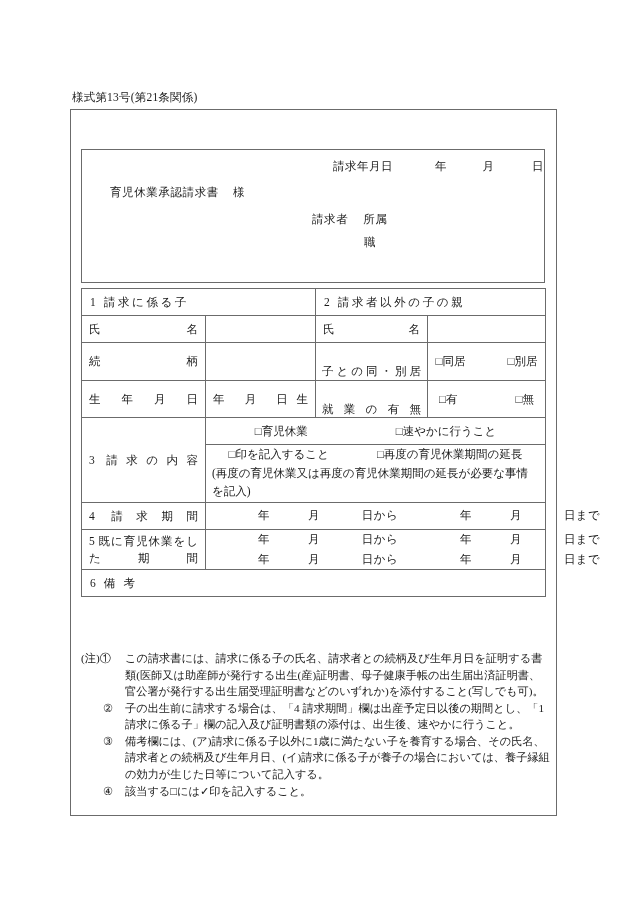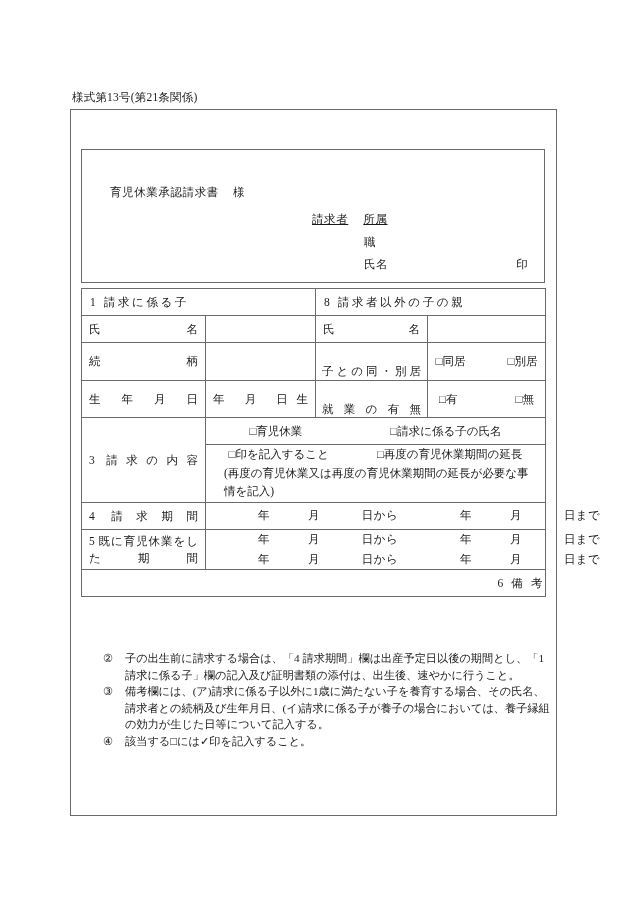--- a/index.html
+++ b/index.html
@@ -86,21 +86,20 @@
   }
   .hdr-addressee .sama { margin-left: 14px; }
 
   .hdr-claimant {
     position: absolute;
     left: 230px;
     top: 62px;
     font-size: 11.5px;
     white-space: nowrap;
     letter-spacing: 0.6px;
-    text-decoration: underline;
   }
   .hdr-claimant .f1 { margin-left: 15px; }
 
   .hdr-post {
     position: absolute;
     left: 282px;
     top: 85px;
     font-size: 11.5px;
     letter-spacing: 0.6px;
   }
@@ -176,41 +175,40 @@
   }
   .chk { letter-spacing: 0px; }
   .gap-a { display: inline-block; width: 58px; }
   .gap-b { display: inline-block; width: 42px; }
 
   .note-inline {
     display: block;
     padding: 1px 6px 2px 6px;
     line-height: 1.5;
     letter-spacing: 0px;
-    margin-left: 12px;
   }
 
   
   .daterange {
     display: block;
     white-space: nowrap;
     padding: 1px 0;
     line-height: 1.55;
     letter-spacing: 0.4px;
   }
   .daterange .s0 { display: inline-block; width: 52px; }
   .daterange .s1 { display: inline-block; width: 38px; }
   .daterange .s2 { display: inline-block; width: 42px; }
   .daterange .s3 { display: inline-block; width: 62px; }
   .daterange .s4 { display: inline-block; width: 38px; }
   .daterange .s5 { display: inline-block; width: 42px; }
 
   .tall-3 { height: 104px; }
   .tall-5 { height: 72px; }
-  .row-remarks { height: 30px; text-align: right; }
+  .row-remarks { height: 30px; }
   .row-sub { height: 52px; }
 
   
   .notes {
     position: absolute;
     left: 81px;
     top: 634px;
     width: 470px;
     font-size: 11.2px;
     line-height: 1.48;
@@ -239,52 +237,52 @@
 
 <div class="page">
 
   <div class="form-no">様式第13号(第21条関係)</div>
 
   <div class="outer-frame"></div>
 
 
   <div class="header-box">
 
+    <div class="hdr-date">
+      <span class="lbl">請求年月日</span><span class="yy">年</span><span class="mm">月</span><span class="dd">日</span>
+    </div>
 
     <div class="hdr-addressee">
       <span>育児休業承認請求書</span><span class="sama">様</span>
     </div>
 
     <div class="hdr-claimant">
       <span>請求者</span><span class="f1">所属</span>
     </div>
 
     <div class="hdr-post">職</div>
 
-    <div class="hdr-name">
-      <span>氏名</span><span class="seal">印</span>
-    </div>
   </div>
 
 
   <table class="main-table">
     <colgroup>
       <col style="width:124px">
       <col style="width:110px">
       <col style="width:112px">
       <col style="width:118px">
     </colgroup>
     <tbody>
 
       <tr>
         <td colspan="2">
           <span class="sect-head">1 請求に係る子</span>
         </td>
         <td colspan="2">
-          <span class="sect-head">8 請求者以外の子の親</span>
+          <span class="sect-head">2 請求者以外の子の親</span>
         </td>
       </tr>
 
       <tr>
         <td>
           <span class="spread">氏 名</span>
         </td>
         <td class="blank">
           <span class="cell-pad"></span>
         </td>
@@ -324,21 +322,21 @@
         <td>
           <span class="chk-row"><span class="chk">□有</span><span class="gap-a"></span><span class="chk">□無</span></span>
         </td>
       </tr>
 
       <tr>
         <td class="tall-3" rowspan="2">
           <span class="spread">3 請求の内容</span>
         </td>
         <td colspan="3">
-          <span class="chk-row"><span class="chk">□育児休業</span><span style="display:inline-block;width:88px"></span><span class="chk">□請求に係る子の氏名</span></span>
+          <span class="chk-row"><span class="chk">□育児休業</span><span style="display:inline-block;width:88px"></span><span class="chk">□速やかに行うこと</span></span>
         </td>
       </tr>
       <tr>
         <td colspan="3" class="row-sub" style="vertical-align:top">
           <span class="chk-row"><span class="chk">□印を記入すること</span><span style="display:inline-block;width:48px"></span><span class="chk">□再度の育児休業期間の延長</span></span>
           <span class="note-inline">(再度の育児休業又は再度の育児休業期間の延長が必要な事情を記入)</span>
         </td>
       </tr>
 
       <tr>
@@ -363,20 +361,24 @@
       <tr>
         <td colspan="4" class="row-remarks">
           <span class="sect-head">6 備 考</span>
         </td>
       </tr>
     </tbody>
   </table>
 
   <div class="notes">
 
+    <div class="note-item n1">
+      <span class="note-mark"><span>(注)</span><span>①</span></span>
+      <span class="note-body">この請求書には、請求に係る子の氏名、請求者との続柄及び生年月日を証明する書類(医師又は助産師が発行する出生(産)証明書、母子健康手帳の出生届出済証明書、官公署が発行する出生届受理証明書などのいずれか)を添付すること(写しでも可)。</span>
+    </div>
 
     <div class="note-item n2">
       <span class="note-mark">②</span>
       <span class="note-body">子の出生前に請求する場合は、「4 請求期間」欄は出産予定日以後の期間とし、「1 請求に係る子」欄の記入及び証明書類の添付は、出生後、速やかに行うこと。</span>
     </div>
 
     <div class="note-item n3">
       <span class="note-mark">③</span>
       <span class="note-body">備考欄には、(ア)請求に係る子以外に1歳に満たない子を養育する場合、その氏名、請求者との続柄及び生年月日、(イ)請求に係る子が養子の場合においては、養子縁組の効力が生じた日等について記入する。</span>
     </div>

